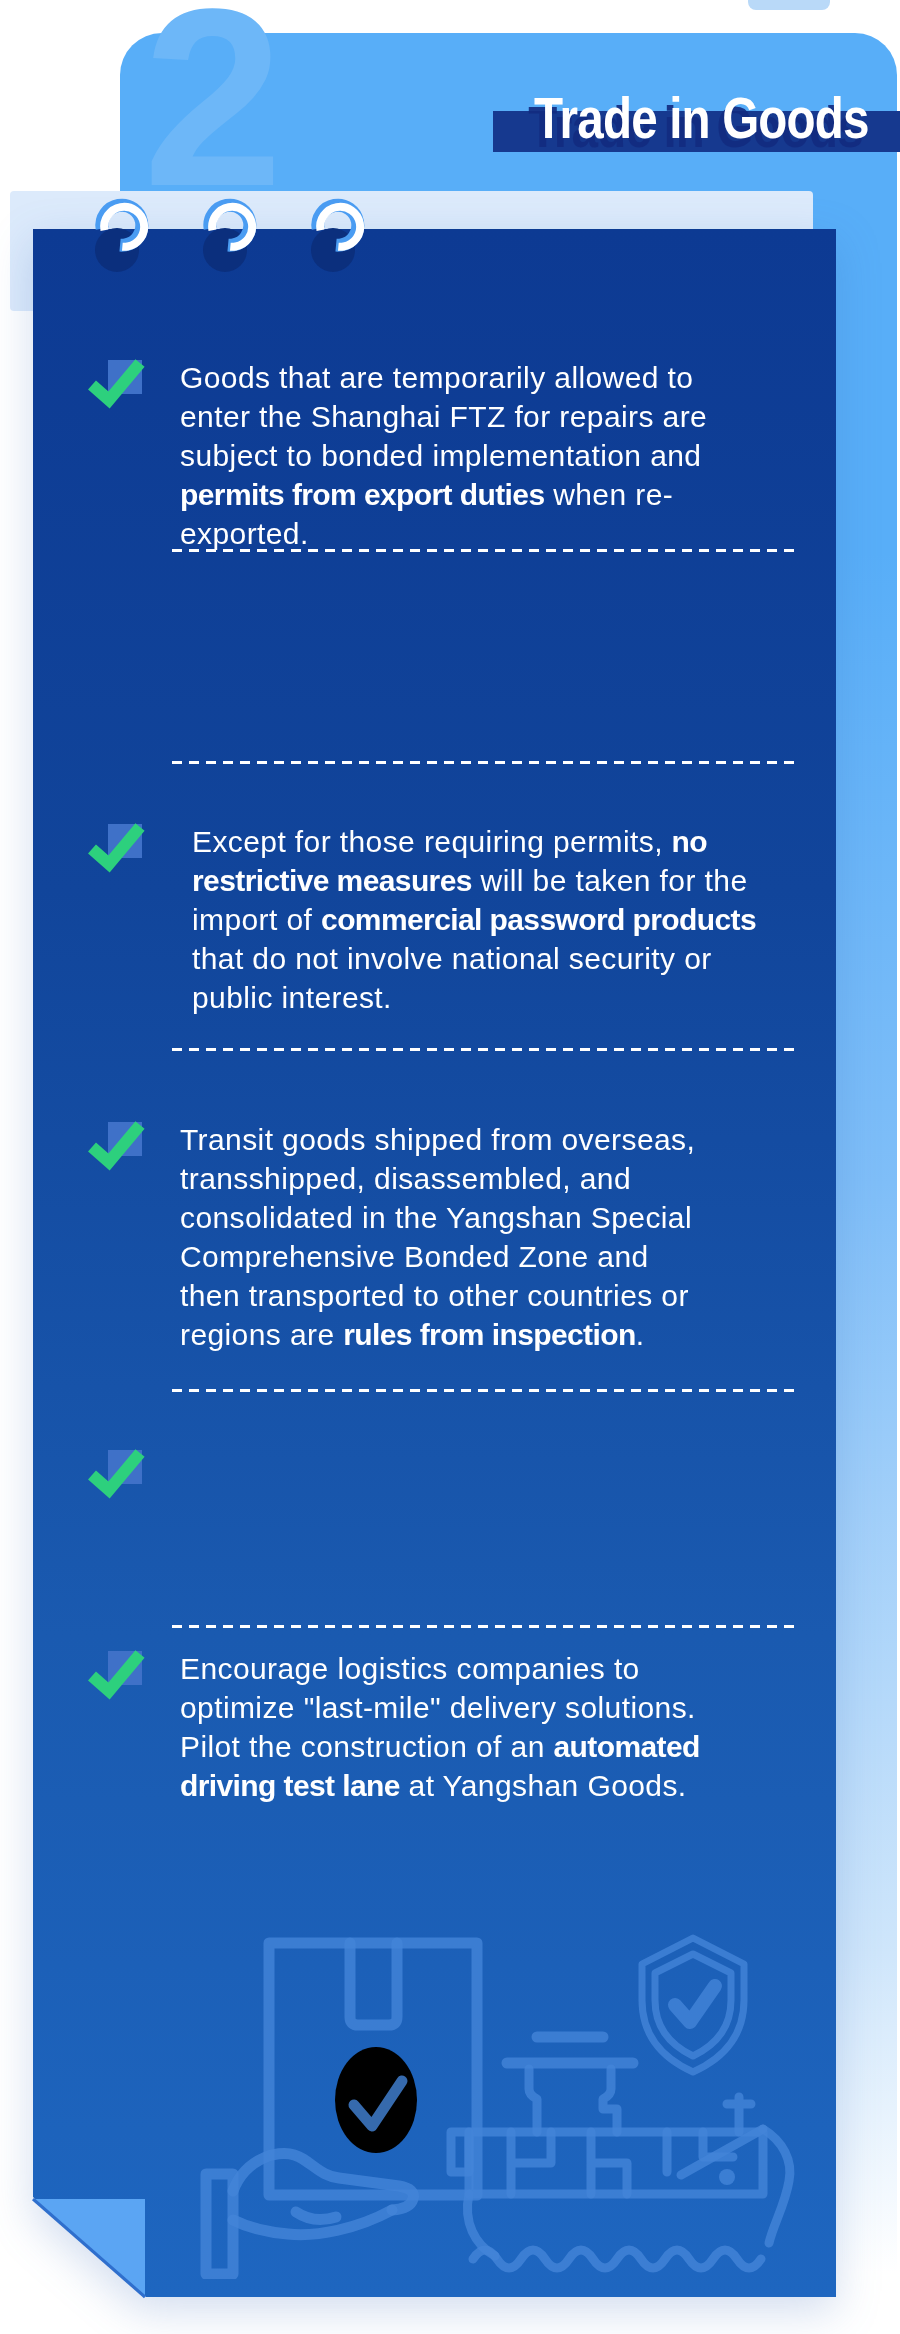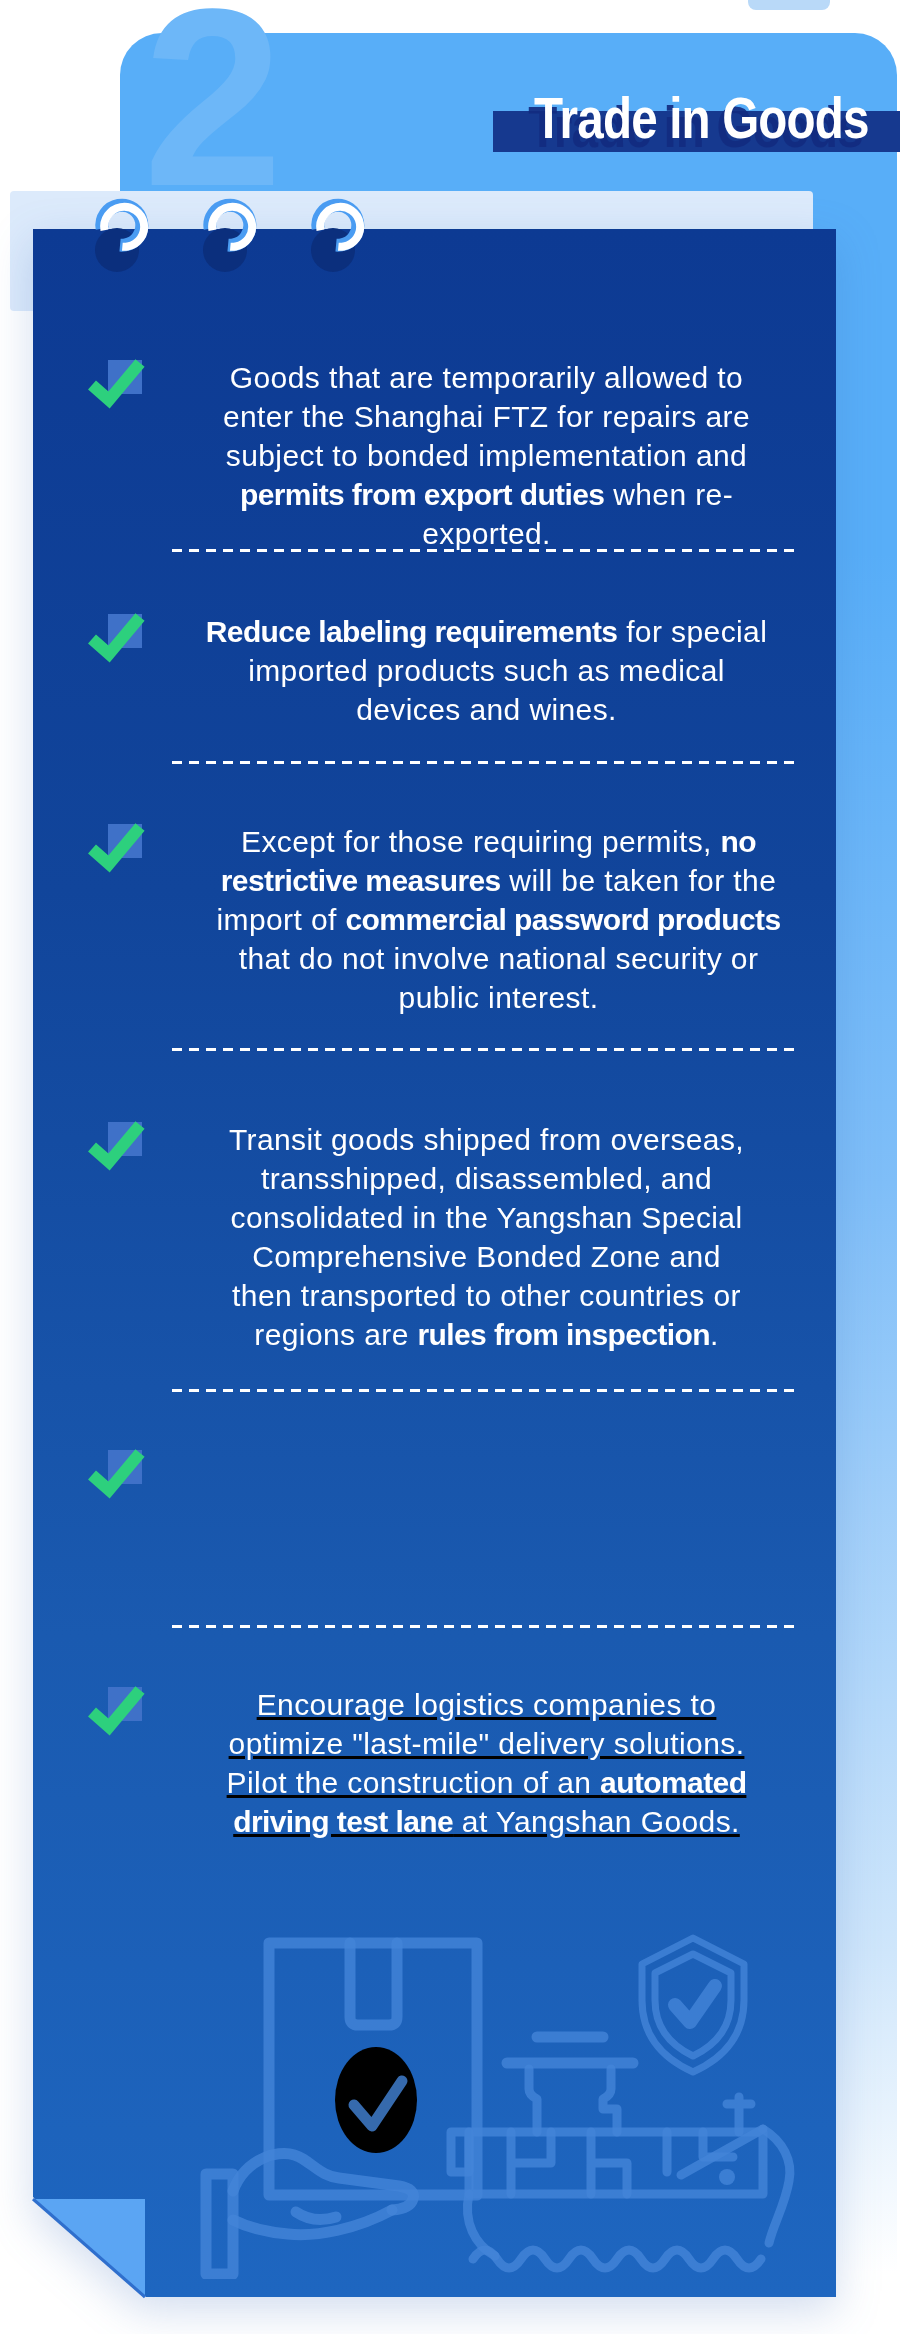--- a/index.html
+++ b/index.html
@@ -31,21 +31,21 @@
 
   .fold{position:absolute;left:-3px;top:1968px;width:118px;height:103px;}
 
   
   .ring{position:absolute;width:64px;height:80px;}
   .ring-shadow{fill:var(--ring-shadow);}
   .ring-outer{stroke:var(--ring-blue);}
   .ring-inner{stroke:#ffffff;}
 
   
-  .checklist{position:absolute;inset:0;text-align:center;}
+  .checklist{position:absolute;inset:0;}
   .check-row{position:absolute;left:0;width:760px;}
   .checkbox{position:absolute;left:75px;top:2px;width:34px;height:34px;background:var(--check-square);display:block;}
   .checkbox .tick{position:absolute;left:-22px;top:-2px;width:60px;height:46px;overflow:visible;}
   .checkbox .tick path{fill:none;stroke:var(--check-green);stroke-width:12;stroke-linecap:butt;}
   .check-text{margin:0 0 0 147px;color:#ffffff;font-size:30px;line-height:39px;letter-spacing:.4px;
     white-space:pre-line;font-weight:400;}
   .check-text .hl{font-weight:bold;letter-spacing:-.6px;}
   .sep{position:absolute;left:139px;width:622px;height:3px;
     background:repeating-linear-gradient(90deg,var(--separator) 0 10px,transparent 10px 17px);}
 
@@ -77,30 +77,20 @@
           <span class="checkbox">
             <svg class="tick" viewBox="0 0 60 46">
               <path d="M6 27 L23 42 L54 5"></path>
             </svg>
           </span>
           <p class="check-text"><span>Goods that are temporarily allowed to
 enter the Shanghai FTZ for repairs are
 subject to bonded implementation and
 </span><span class="hl">permits from export duties</span><span> when re-exported.</span></p>
         </div>
-        <div class="check-row" style="top: 383px;">
-          <span class="checkbox">
-            <svg class="tick" viewBox="0 0 60 46">
-              <path d="M6 27 L23 42 L54 5"></path>
-            </svg>
-          </span>
-          <p class="check-text"><span class="hl">Reduce labeling requirements</span><span> for special
-imported products such as medical
-devices and wines.</span></p>
-        </div>
         <div class="check-row" style="top: 593px; padding-left: 12px;">
           <span class="checkbox">
             <svg class="tick" viewBox="0 0 60 46">
               <path d="M6 27 L23 42 L54 5"></path>
             </svg>
           </span>
           <p class="check-text"><span>Except for those requiring permits, </span><span class="hl">no
 restrictive measures</span><span> will be taken for the
 import of </span><span class="hl">commercial password products</span><span>
 that do not involve national security or
@@ -119,21 +109,21 @@
 then transported to other countries or
 regions are </span><span class="hl">rules from inspection</span><span>.</span></p>
         </div>
         <div class="check-row" style="top: 1219px;">
           <span class="checkbox">
             <svg class="tick" viewBox="0 0 60 46">
               <path d="M6 27 L23 42 L54 5"></path>
             </svg>
           </span>
         </div>
-        <div class="check-row" style="top: 1456px; text-decoration: underline;">
+        <div class="check-row" style="top: 1420px;">
           <span class="checkbox">
             <svg class="tick" viewBox="0 0 60 46">
               <path d="M6 27 L23 42 L54 5"></path>
             </svg>
           </span>
           <p class="check-text"><span>Encourage logistics companies to
 optimize "last-mile" delivery solutions.
 Pilot the construction of an </span><span class="hl">automated
 driving test lane</span><span> at Yangshan Goods.</span></p>
         </div>

